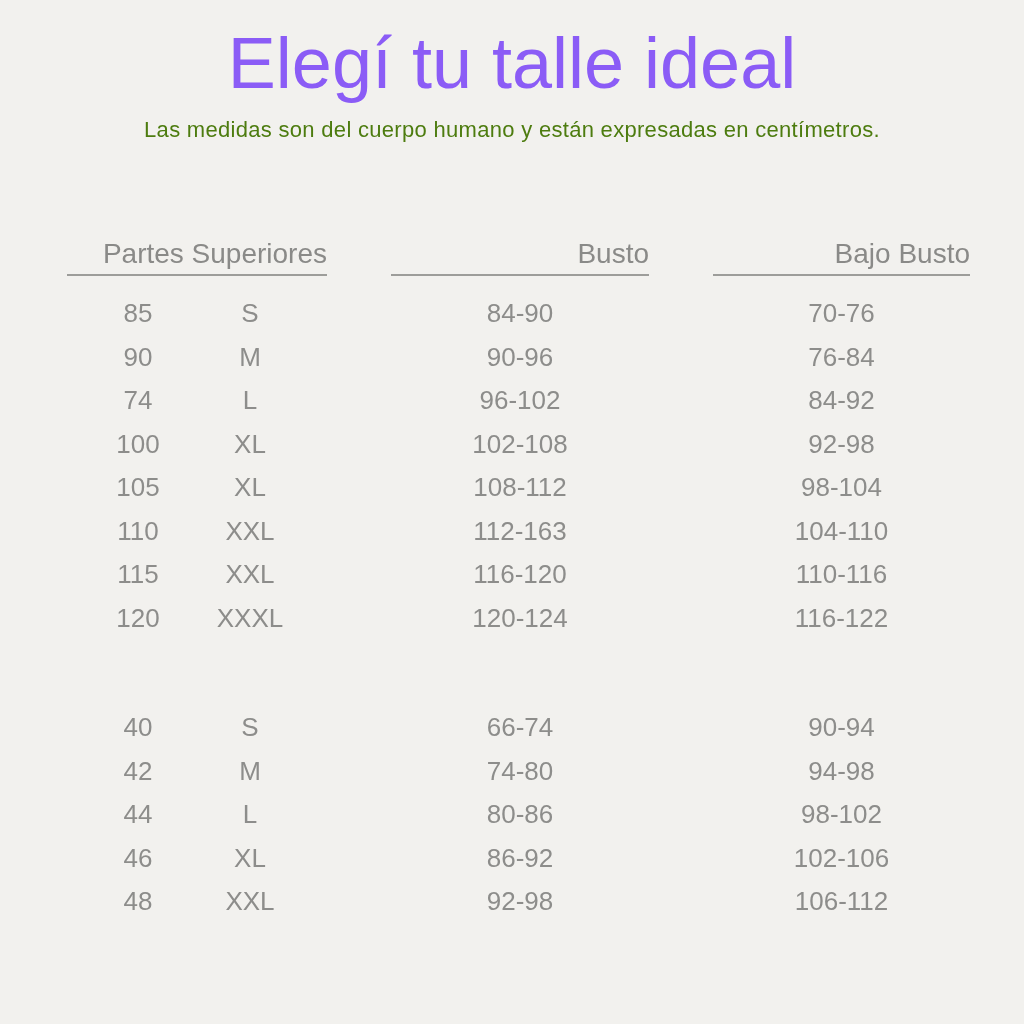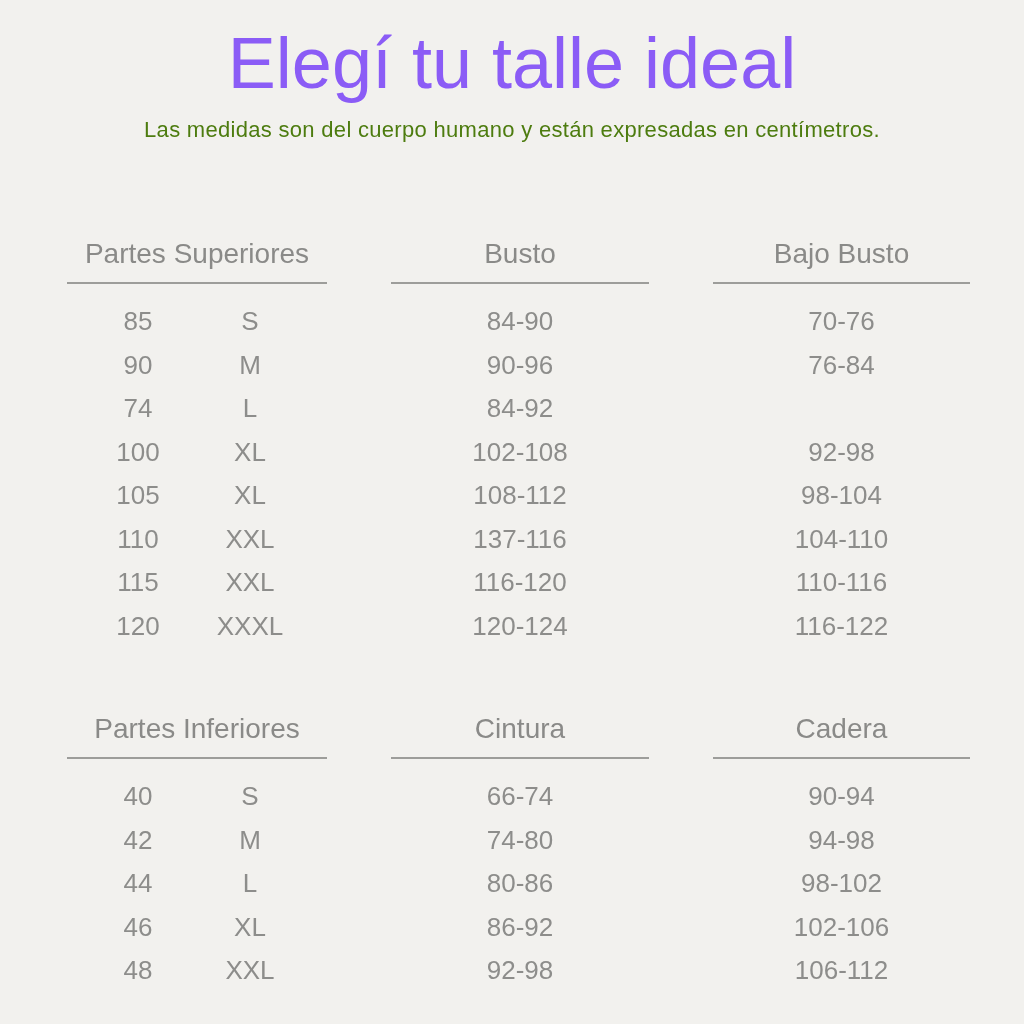--- a/index.html
+++ b/index.html
@@ -39,23 +39,23 @@
   .section-upper { margin-top: 96px; }
   .section-lower { margin-top: 66px; }
   .grid {
     display: grid;
     grid-template-columns: 260px 258px 257px;
     column-gap: 64px;
   }
   .hdr-cell {
     font-size: 28px;
     line-height: 1.1;
-    text-align: center;
+    text-align: right;
     color: #8a8a88;
-    padding-bottom: 12px;
+    padding-bottom: 4px;
     border-bottom: 2px solid #9d9d9a;
   }
   .rows { margin-top: 16px; }
   .data-row {
     height: 43.5px;
     align-items: center;
     font-size: 26px;
     color: #8d8d8b;
   }
   .cell { text-align: center; }
@@ -112,20 +112,21 @@
               <span class="talle">M</span>
             </div>
             <div class="cell">90-96</div>
             <div class="cell">76-84</div>
           </div>
           <div class="grid data-row">
             <div class="cell sizes-cell">
               <span class="medida">74</span>
               <span class="talle">L</span>
             </div>
+            <div class="cell">96-102</div>
             <div class="cell">84-92</div>
           </div>
           <div class="grid data-row">
             <div class="cell sizes-cell">
               <span class="medida">100</span>
               <span class="talle">XL</span>
             </div>
             <div class="cell">102-108</div>
             <div class="cell">92-98</div>
           </div>
@@ -135,21 +136,21 @@
               <span class="talle">XL</span>
             </div>
             <div class="cell">108-112</div>
             <div class="cell">98-104</div>
           </div>
           <div class="grid data-row">
             <div class="cell sizes-cell">
               <span class="medida">110</span>
               <span class="talle">XXL</span>
             </div>
-            <div class="cell">137-116</div>
+            <div class="cell">112-163</div>
             <div class="cell">104-110</div>
           </div>
           <div class="grid data-row">
             <div class="cell sizes-cell">
               <span class="medida">115</span>
               <span class="talle">XXL</span>
             </div>
             <div class="cell">116-120</div>
             <div class="cell">110-116</div>
           </div>
@@ -158,25 +159,20 @@
               <span class="medida">120</span>
               <span class="talle">XXXL</span>
             </div>
             <div class="cell">120-124</div>
             <div class="cell">116-122</div>
           </div>
         </div>
     </section>
 
     <section class="section-lower">
-      <div class="grid">
-        <div class="hdr-cell">Partes Inferiores</div>
-        <div class="hdr-cell">Cintura</div>
-        <div class="hdr-cell">Cadera</div>
-      </div>
       <div class="rows">
           <div class="grid data-row">
             <div class="cell sizes-cell">
               <span class="medida">40</span>
               <span class="talle">S</span>
             </div>
             <div class="cell">66-74</div>
             <div class="cell">90-94</div>
           </div>
           <div class="grid data-row">

